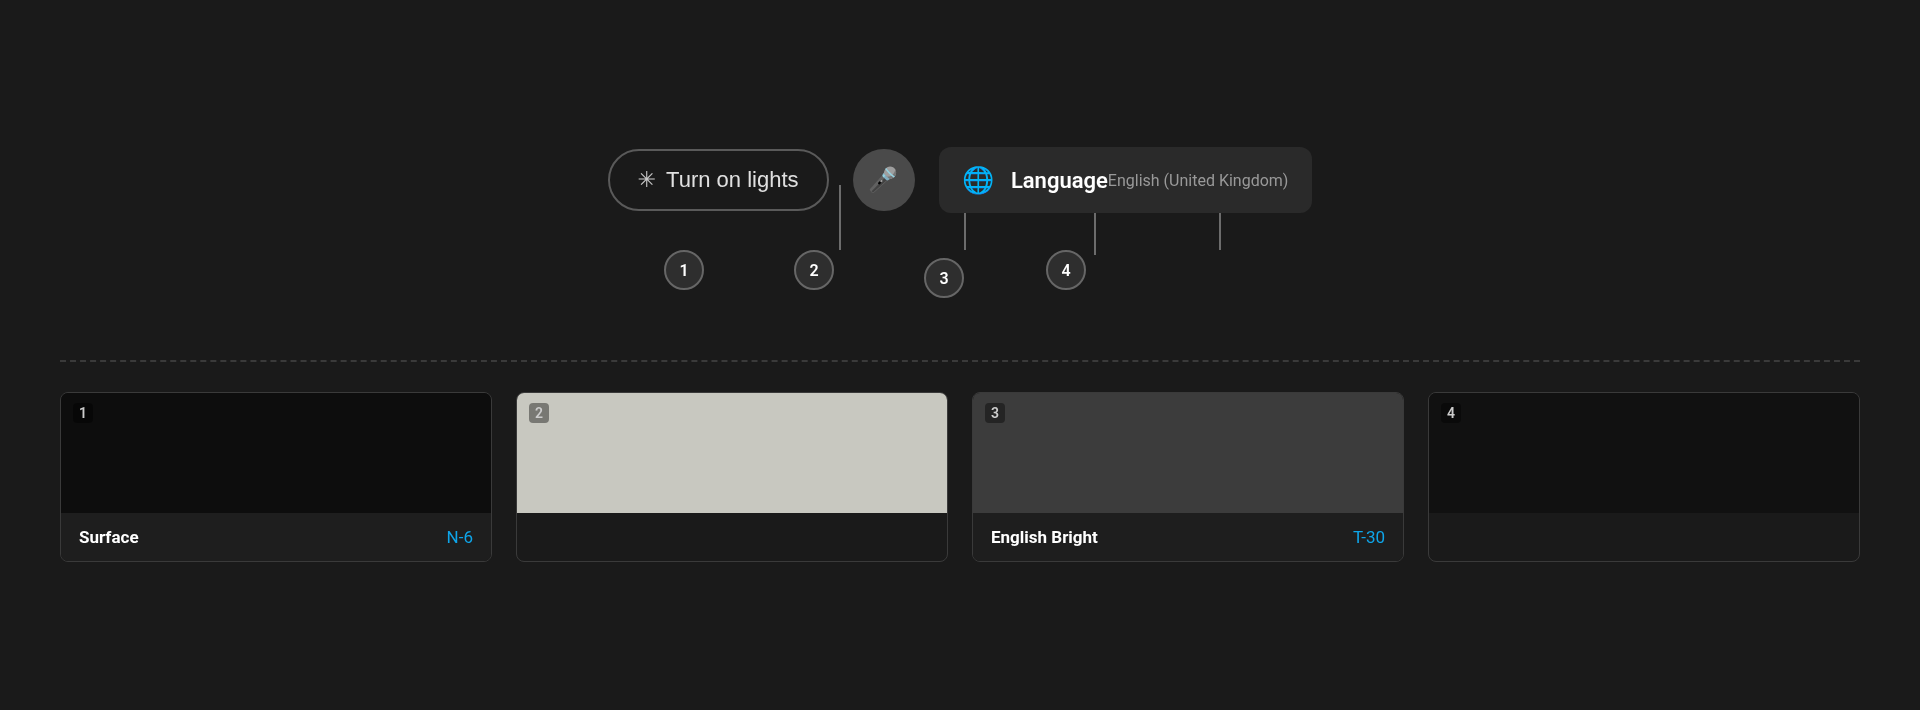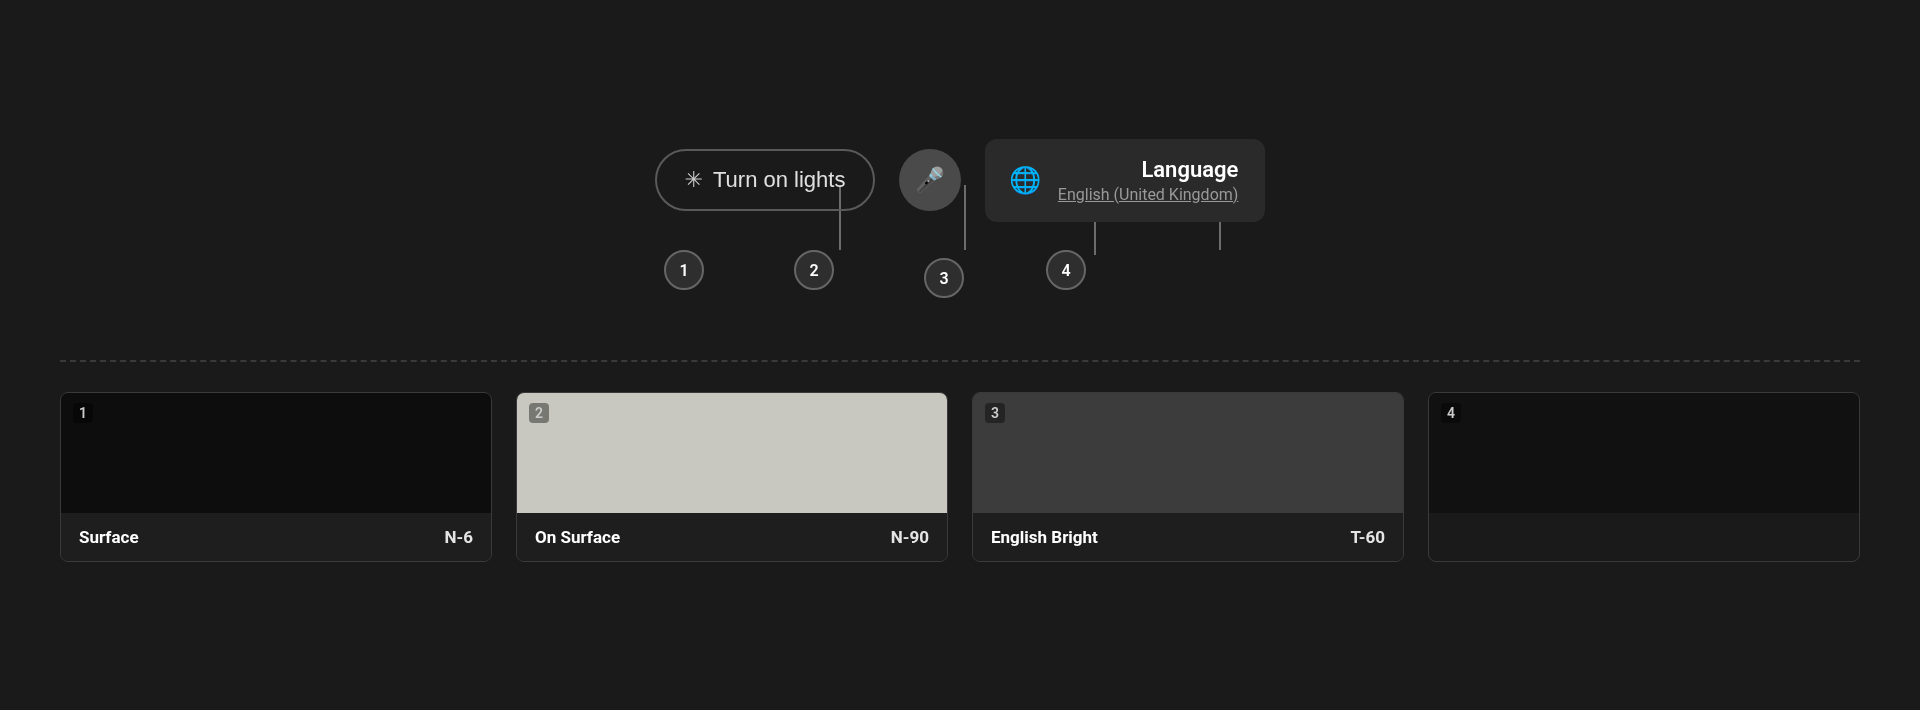--- a/index.html
+++ b/index.html
@@ -68,35 +68,33 @@
       min-width: 280px;
     }
 
     .globe-icon {
       font-size: 26px;
       color: #b0b0b0;
     }
 
     .language-text {
       display: flex;
-      flex-direction: column;
-      align-items: flex-end;
+      flex-direction: row;
     }
 
     .language-title {
       font-size: 22px;
       font-weight: 600;
       color: #ffffff;
     }
 
     .language-subtitle {
       font-size: 16px;
       color: #999999;
       margin-top: 3px;
-      text-decoration: underline;
     }
 
     .annotation-circle {
       width: 40px;
       height: 40px;
       border-radius: 50%;
       background: #2e2e2e;
       border: 2px solid #666;
       display: flex;
       align-items: center;
@@ -154,22 +152,22 @@
     }
 
     .color-name {
       font-size: 17px;
       font-weight: 700;
       color: #ffffff;
     }
 
     .color-code {
       font-size: 17px;
-      font-weight: 700;
-      color: #e5e5e5;
+      font-weight: 400;
+      color: #0ea5e9;
     }
 
     .card-number {
       position: absolute;
       top: 10px;
       left: 12px;
       font-size: 14px;
       font-weight: 600;
       color: #cccccc;
       background: rgba(0,0,0,0.4);
@@ -251,32 +249,28 @@
     <div class="color-swatch" style="background-color: #0d0d0d;"></div>
     <div class="color-label">
       <span class="color-name">Surface</span>
       <span class="color-code">N-6</span>
     </div>
   </div>
 
   <div class="color-card">
     <div class="card-number">2</div>
     <div class="color-swatch" style="background-color: #c8c8c0;"></div>
-    <div class="color-label">
-      <span class="color-name">On Surface</span>
-      <span class="color-code">N-90</span>
-    </div>
   </div>
 
   <div class="color-card">
     <div class="card-number">3</div>
     <div class="color-swatch" style="background-color: #3c3c3c;"></div>
     <div class="color-label">
       <span class="color-name">English Bright</span>
-      <span class="color-code">T-60</span>
+      <span class="color-code">T-30</span>
     </div>
   </div>
 
   <div class="color-card">
     <div class="card-number">4</div>
     <div class="color-swatch" style="background-color: #111111;"></div>
   </div>
 </div>
 
 </body></html>

